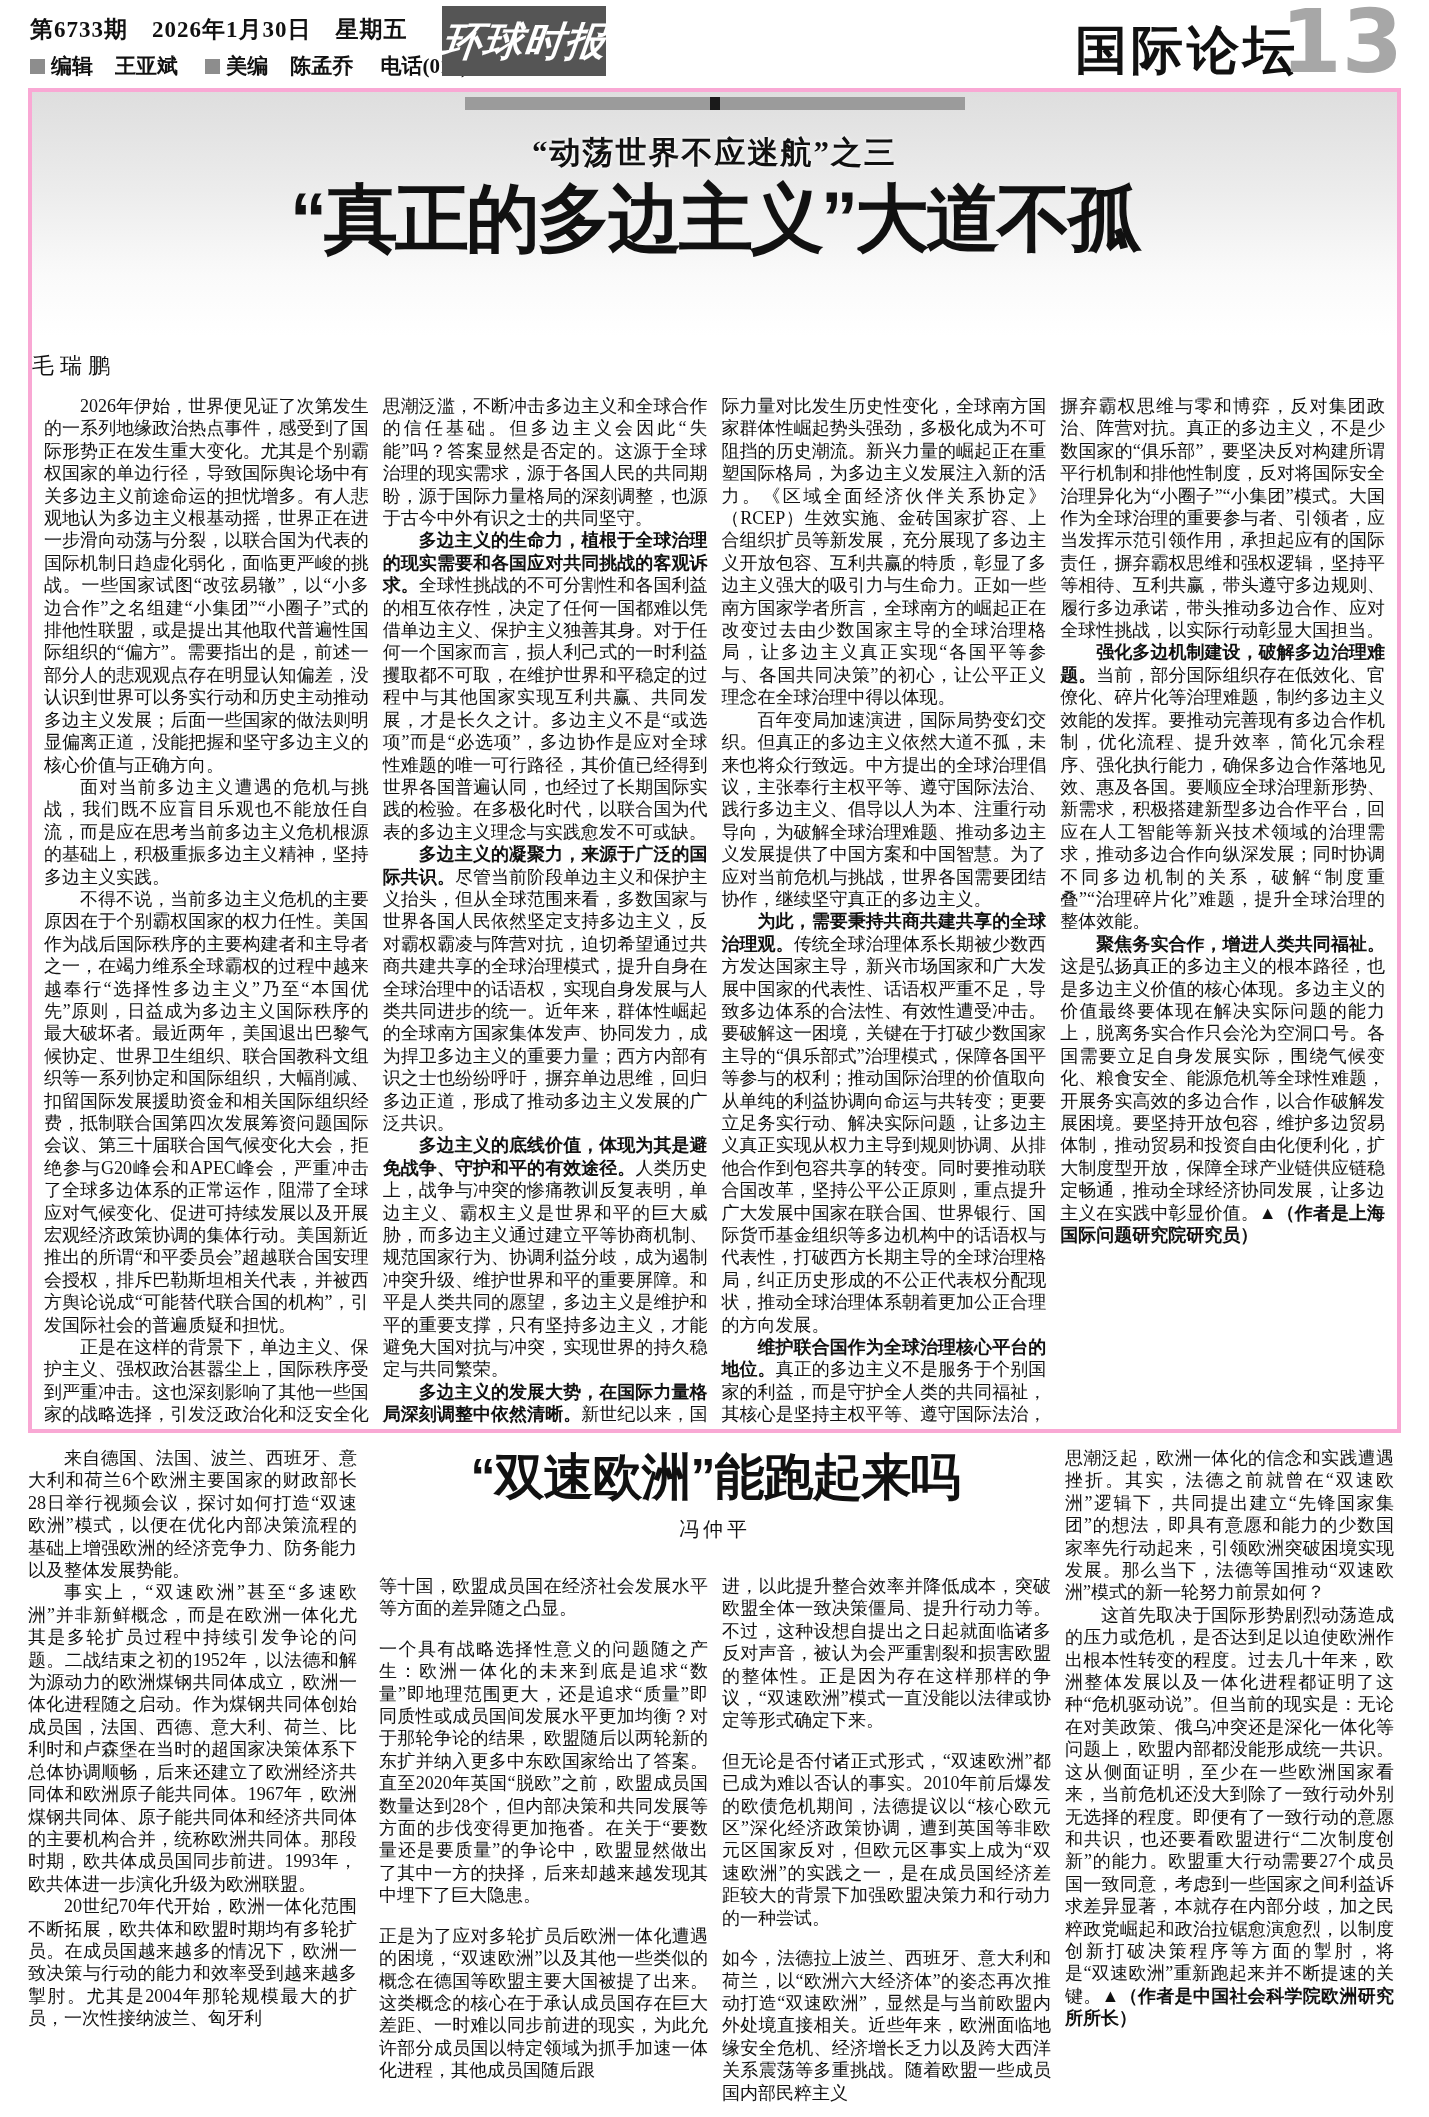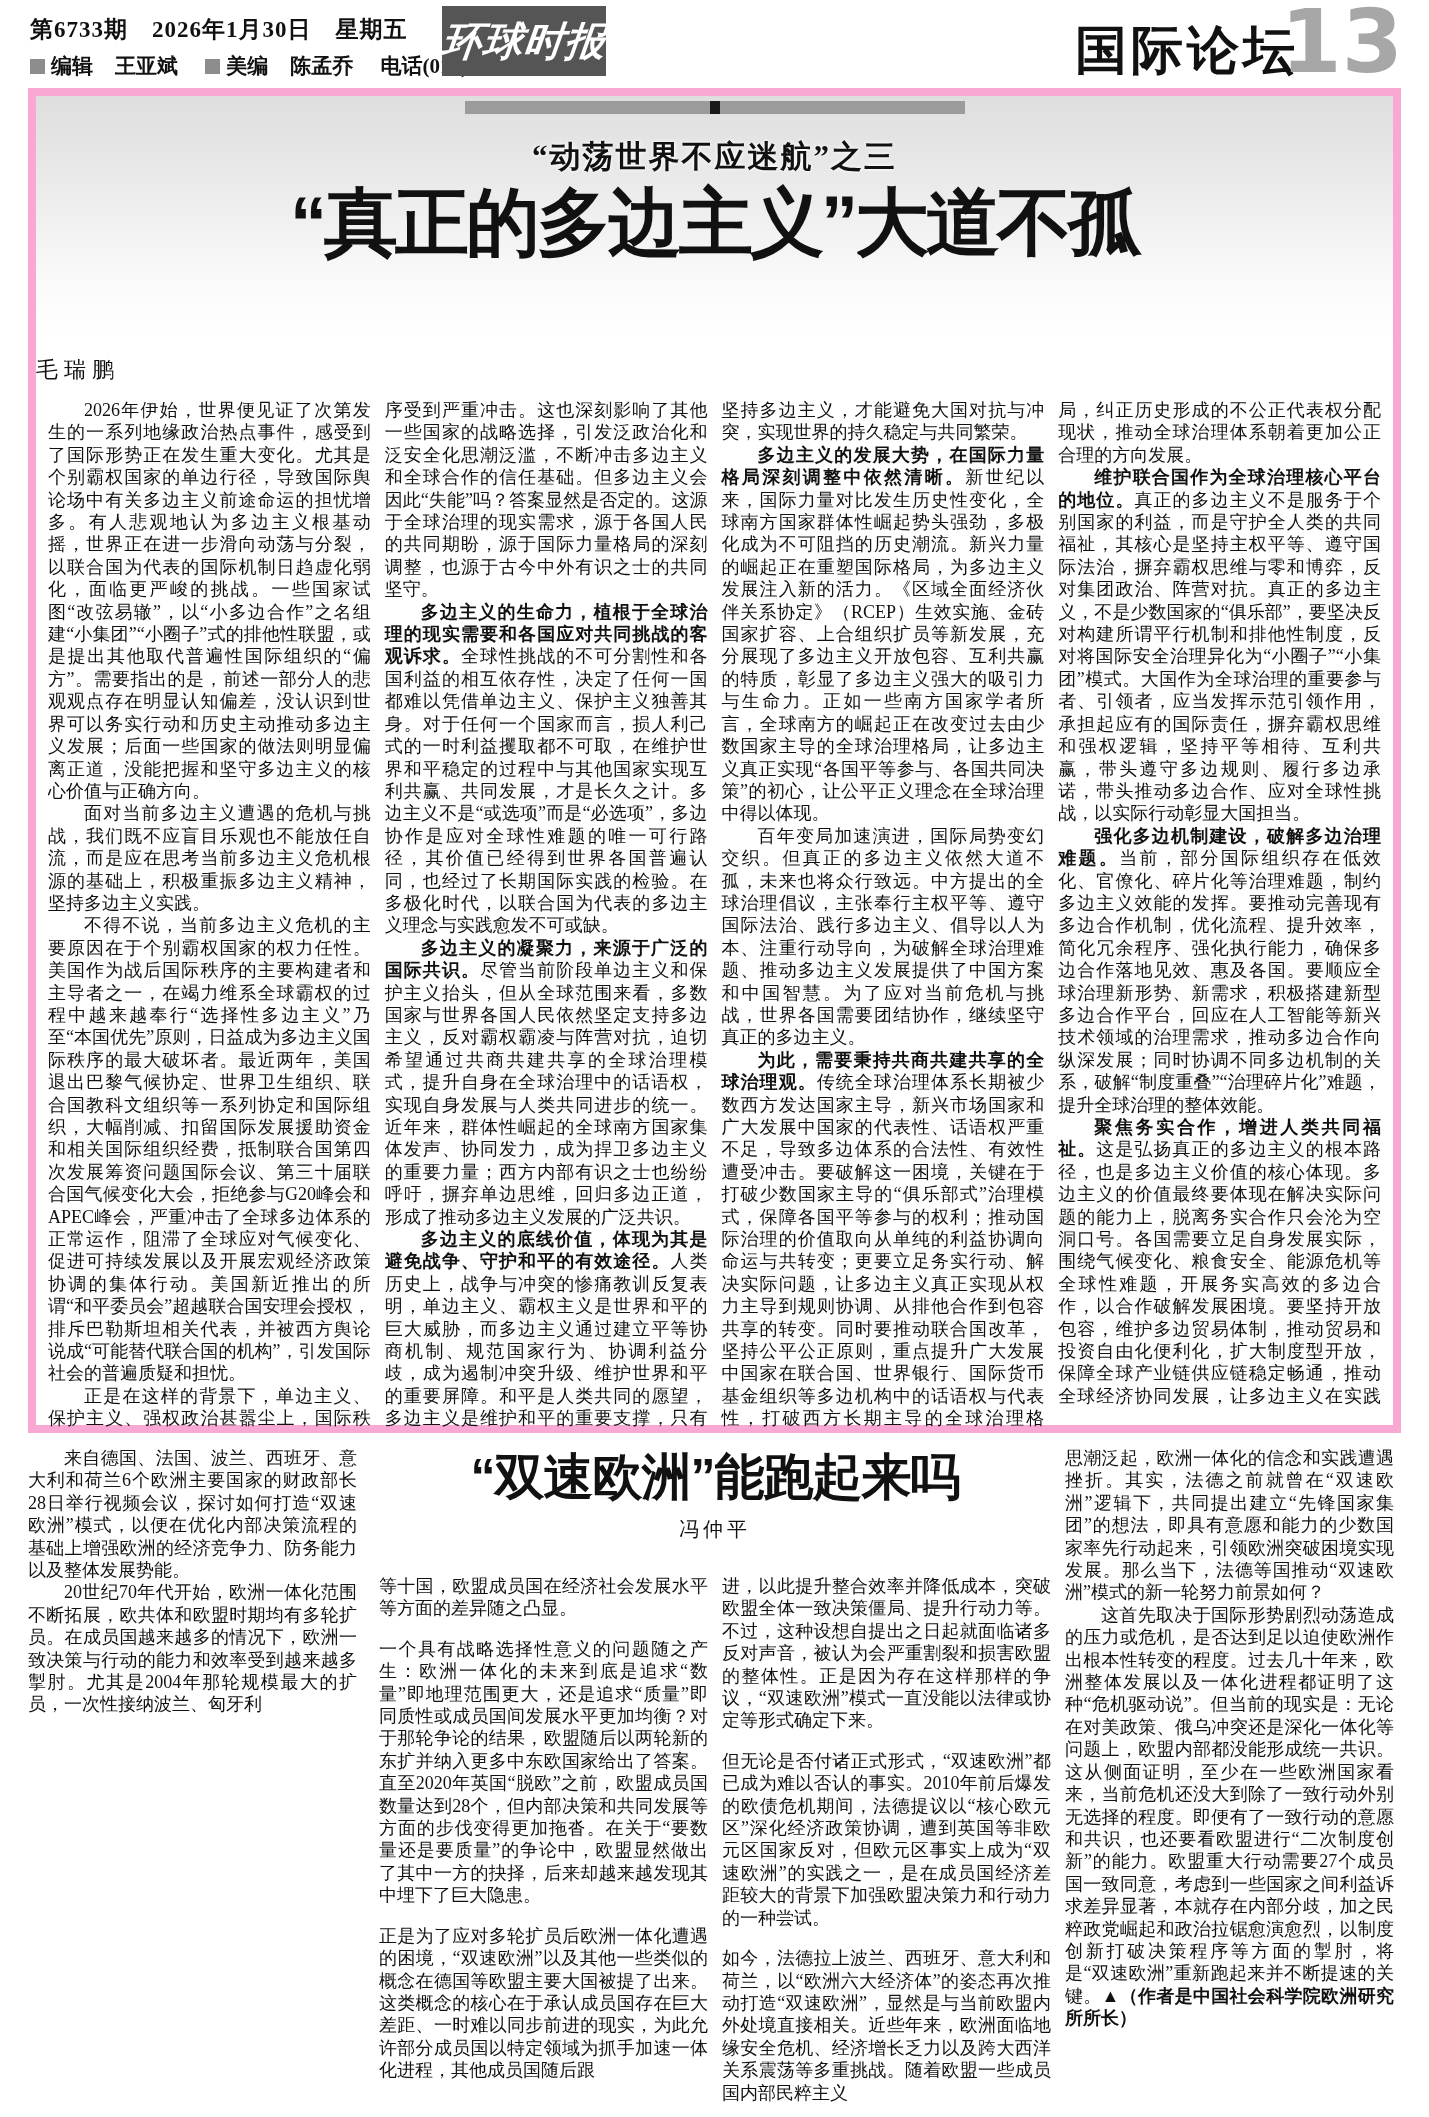--- a/index.html
+++ b/index.html
@@ -14,21 +14,21 @@
   .logo{position:absolute;left:412px;top:0px;width:164px;height:70px;background:#555;
         display:flex;align-items:center;justify-content:center;overflow:hidden;}
   .logo-text{color:#fff;font-size:40px;font-weight:bold;font-style:italic;letter-spacing:1px;
              transform:skewX(-6deg);font-family:"Liberation Serif",serif;white-space:nowrap;}
   .section-name{position:absolute;right:100px;top:10px;font-size:52px;font-weight:900;
                 font-family:"Liberation Sans",sans-serif;letter-spacing:4px;}
   .page-num{position:absolute;right:-4px;top:-8px;font-size:88px;font-weight:bold;color:#a7a7a7;
             font-family:"DejaVu Sans",sans-serif;line-height:1;}
   
   .article-top{position:absolute;left:28px;top:88px;width:1373px;height:1345px;
-               border:8px solid #f9a8d4;box-sizing:border-box;background:#fff;}
+               border:4px solid #f9a8d4;box-sizing:border-box;background:#fff;}
   .ribbon{position:absolute;top:5px;left:50%;transform:translateX(-50%);width:500px;height:13px;
           background:#9b9b9b;display:flex;align-items:center;justify-content:center;}
   .ribbon-tick{width:10px;height:13px;background:#1a1a1a;}
   .title-zone{height:245px;text-align:center;
               background:linear-gradient(180deg,#dedede 0%,#ececec 40%,#fafafa 75%,#fff 100%);}
   .kicker{padding-top:40px;font-size:31px;font-weight:900;letter-spacing:2px;
           text-shadow:0 0 4px #fff,0 0 2px #fff;}
   .headline{margin-top:8px;font-size:74px;font-weight:700;letter-spacing:-3px;line-height:1.0;
             font-family:"Liberation Sans",sans-serif;}
   .byline{text-align:left;font-size:22px;margin-top:14px;letter-spacing:6px;}
@@ -93,20 +93,21 @@
         <p><b class="lead">维护联合国作为全球治理核心平台的地位。</b>真正的多边主义不是服务于个别国家的利益，而是守护全人类的共同福祉，其核心是坚持主权平等、遵守国际法治，摒弃霸权思维与零和博弈，反对集团政治、阵营对抗。真正的多边主义，不是少数国家的“俱乐部”，要坚决反对构建所谓平行机制和排他性制度，反对将国际安全治理异化为“小圈子”“小集团”模式。大国作为全球治理的重要参与者、引领者，应当发挥示范引领作用，承担起应有的国际责任，摒弃霸权思维和强权逻辑，坚持平等相待、互利共赢，带头遵守多边规则、履行多边承诺，带头推动多边合作、应对全球性挑战，以实际行动彰显大国担当。</p>
         <p><b class="lead">强化多边机制建设，破解多边治理难题。</b>当前，部分国际组织存在低效化、官僚化、碎片化等治理难题，制约多边主义效能的发挥。要推动完善现有多边合作机制，优化流程、提升效率，简化冗余程序、强化执行能力，确保多边合作落地见效、惠及各国。要顺应全球治理新形势、新需求，积极搭建新型多边合作平台，回应在人工智能等新兴技术领域的治理需求，推动多边合作向纵深发展；同时协调不同多边机制的关系，破解“制度重叠”“治理碎片化”难题，提升全球治理的整体效能。</p>
         <p><b class="lead">聚焦务实合作，增进人类共同福祉。</b>这是弘扬真正的多边主义的根本路径，也是多边主义价值的核心体现。多边主义的价值最终要体现在解决实际问题的能力上，脱离务实合作只会沦为空洞口号。各国需要立足自身发展实际，围绕气候变化、粮食安全、能源危机等全球性难题，开展务实高效的多边合作，以合作破解发展困境。要坚持开放包容，维护多边贸易体制，推动贸易和投资自由化便利化，扩大制度型开放，保障全球产业链供应链稳定畅通，推动全球经济协同发展，让多边主义在实践中彰显价值。<b class="credit">▲（作者是上海国际问题研究院研究员）</b></p>
       </div>
   </div>
 
   <div class="article-bottom">
     <div class="bcols">
       <div class="bcol">
           <p>来自德国、法国、波兰、西班牙、意大利和荷兰6个欧洲主要国家的财政部长28日举行视频会议，探讨如何打造“双速欧洲”模式，以便在优化内部决策流程的基础上增强欧洲的经济竞争力、防务能力以及整体发展势能。</p>
+          <p>事实上，“双速欧洲”甚至“多速欧洲”并非新鲜概念，而是在欧洲一体化尤其是多轮扩员过程中持续引发争论的问题。二战结束之初的1952年，以法德和解为源动力的欧洲煤钢共同体成立，欧洲一体化进程随之启动。作为煤钢共同体创始成员国，法国、西德、意大利、荷兰、比利时和卢森堡在当时的超国家决策体系下总体协调顺畅，后来还建立了欧洲经济共同体和欧洲原子能共同体。1967年，欧洲煤钢共同体、原子能共同体和经济共同体的主要机构合并，统称欧洲共同体。那段时期，欧共体成员国同步前进。1993年，欧共体进一步演化升级为欧洲联盟。</p>
           <p>20世纪70年代开始，欧洲一体化范围不断拓展，欧共体和欧盟时期均有多轮扩员。在成员国越来越多的情况下，欧洲一致决策与行动的能力和效率受到越来越多掣肘。尤其是2004年那轮规模最大的扩员，一次性接纳波兰、匈牙利</p>
         </div>
       <div class="bmiddle">
         <div class="btitle-block">
           <div class="btitle">“双速欧洲”能跑起来吗</div>
           <div class="bauthor">冯仲平</div>
         </div>
         <div class="binner">
           <div class="bicol">
               <p class="noindent">等十国，欧盟成员国在经济社会发展水平等方面的差异随之凸显。</p>

